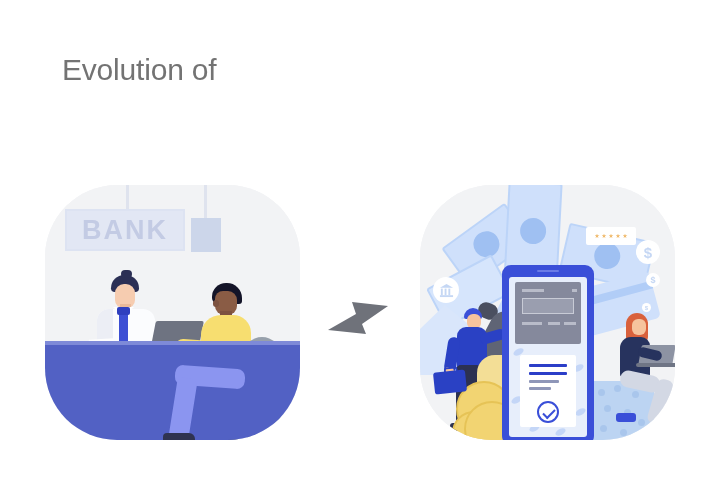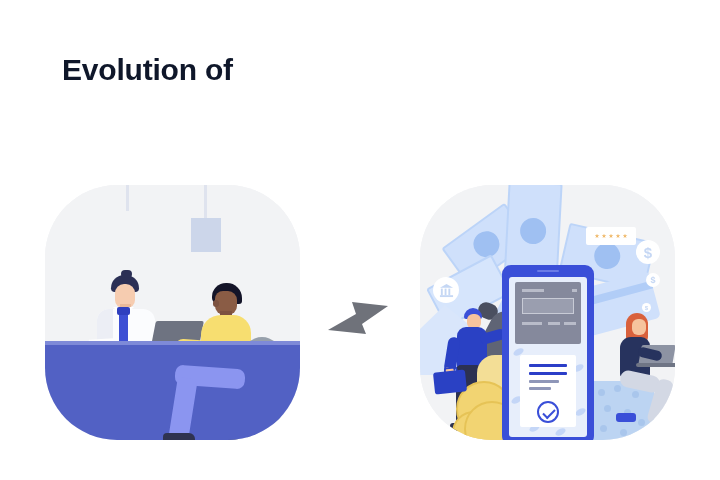--- a/index.html
+++ b/index.html
@@ -11,21 +11,21 @@
   #page{
     position:relative; width:720px; height:480px; background:#ffffff;
   }
 
   
   .title-block{
     position:absolute; left:62px; top:55px; width:640px;
     line-height:1.0;
   }
   .title-line1{
-    font-size:30px; font-weight:700; color:#0f172a; letter-spacing:-0.2px;
+    font-size:30px; font-weight:400; color:#737373; letter-spacing:-0.2px;
     display:block; margin-bottom:9px;
   }
   .title-line2{
     font-size:30px; font-weight:700; letter-spacing:-0.3px; display:block;
     white-space:nowrap;
   }
   .t-accent{ color:#4a5ad6; }
   .t-dark{ color:#1d1d1f; }
   .t-accent2{ color:#4257e0; }
 
@@ -404,20 +404,23 @@
 <div id="page">
 
   <div class="title-block">
     <span class="title-line1">Evolution of</span>
   </div>
 
   <div class="card" id="card-left">
     <div class="bank-wall"></div>
 
     <div class="sign-rod"></div>
+    <div class="bank-sign">
+      <span>BANK</span>
+    </div>
 
     <div class="lamp-rod"></div>
     <div class="lamp-head"></div>
 
     <div class="banker-hair"></div>
     <div class="banker-face"></div>
     <div class="banker-neck"></div>
     <div class="banker-shirt"></div>
     <div class="banker-shirt-shade"></div>
     <div class="banker-collar"></div>

